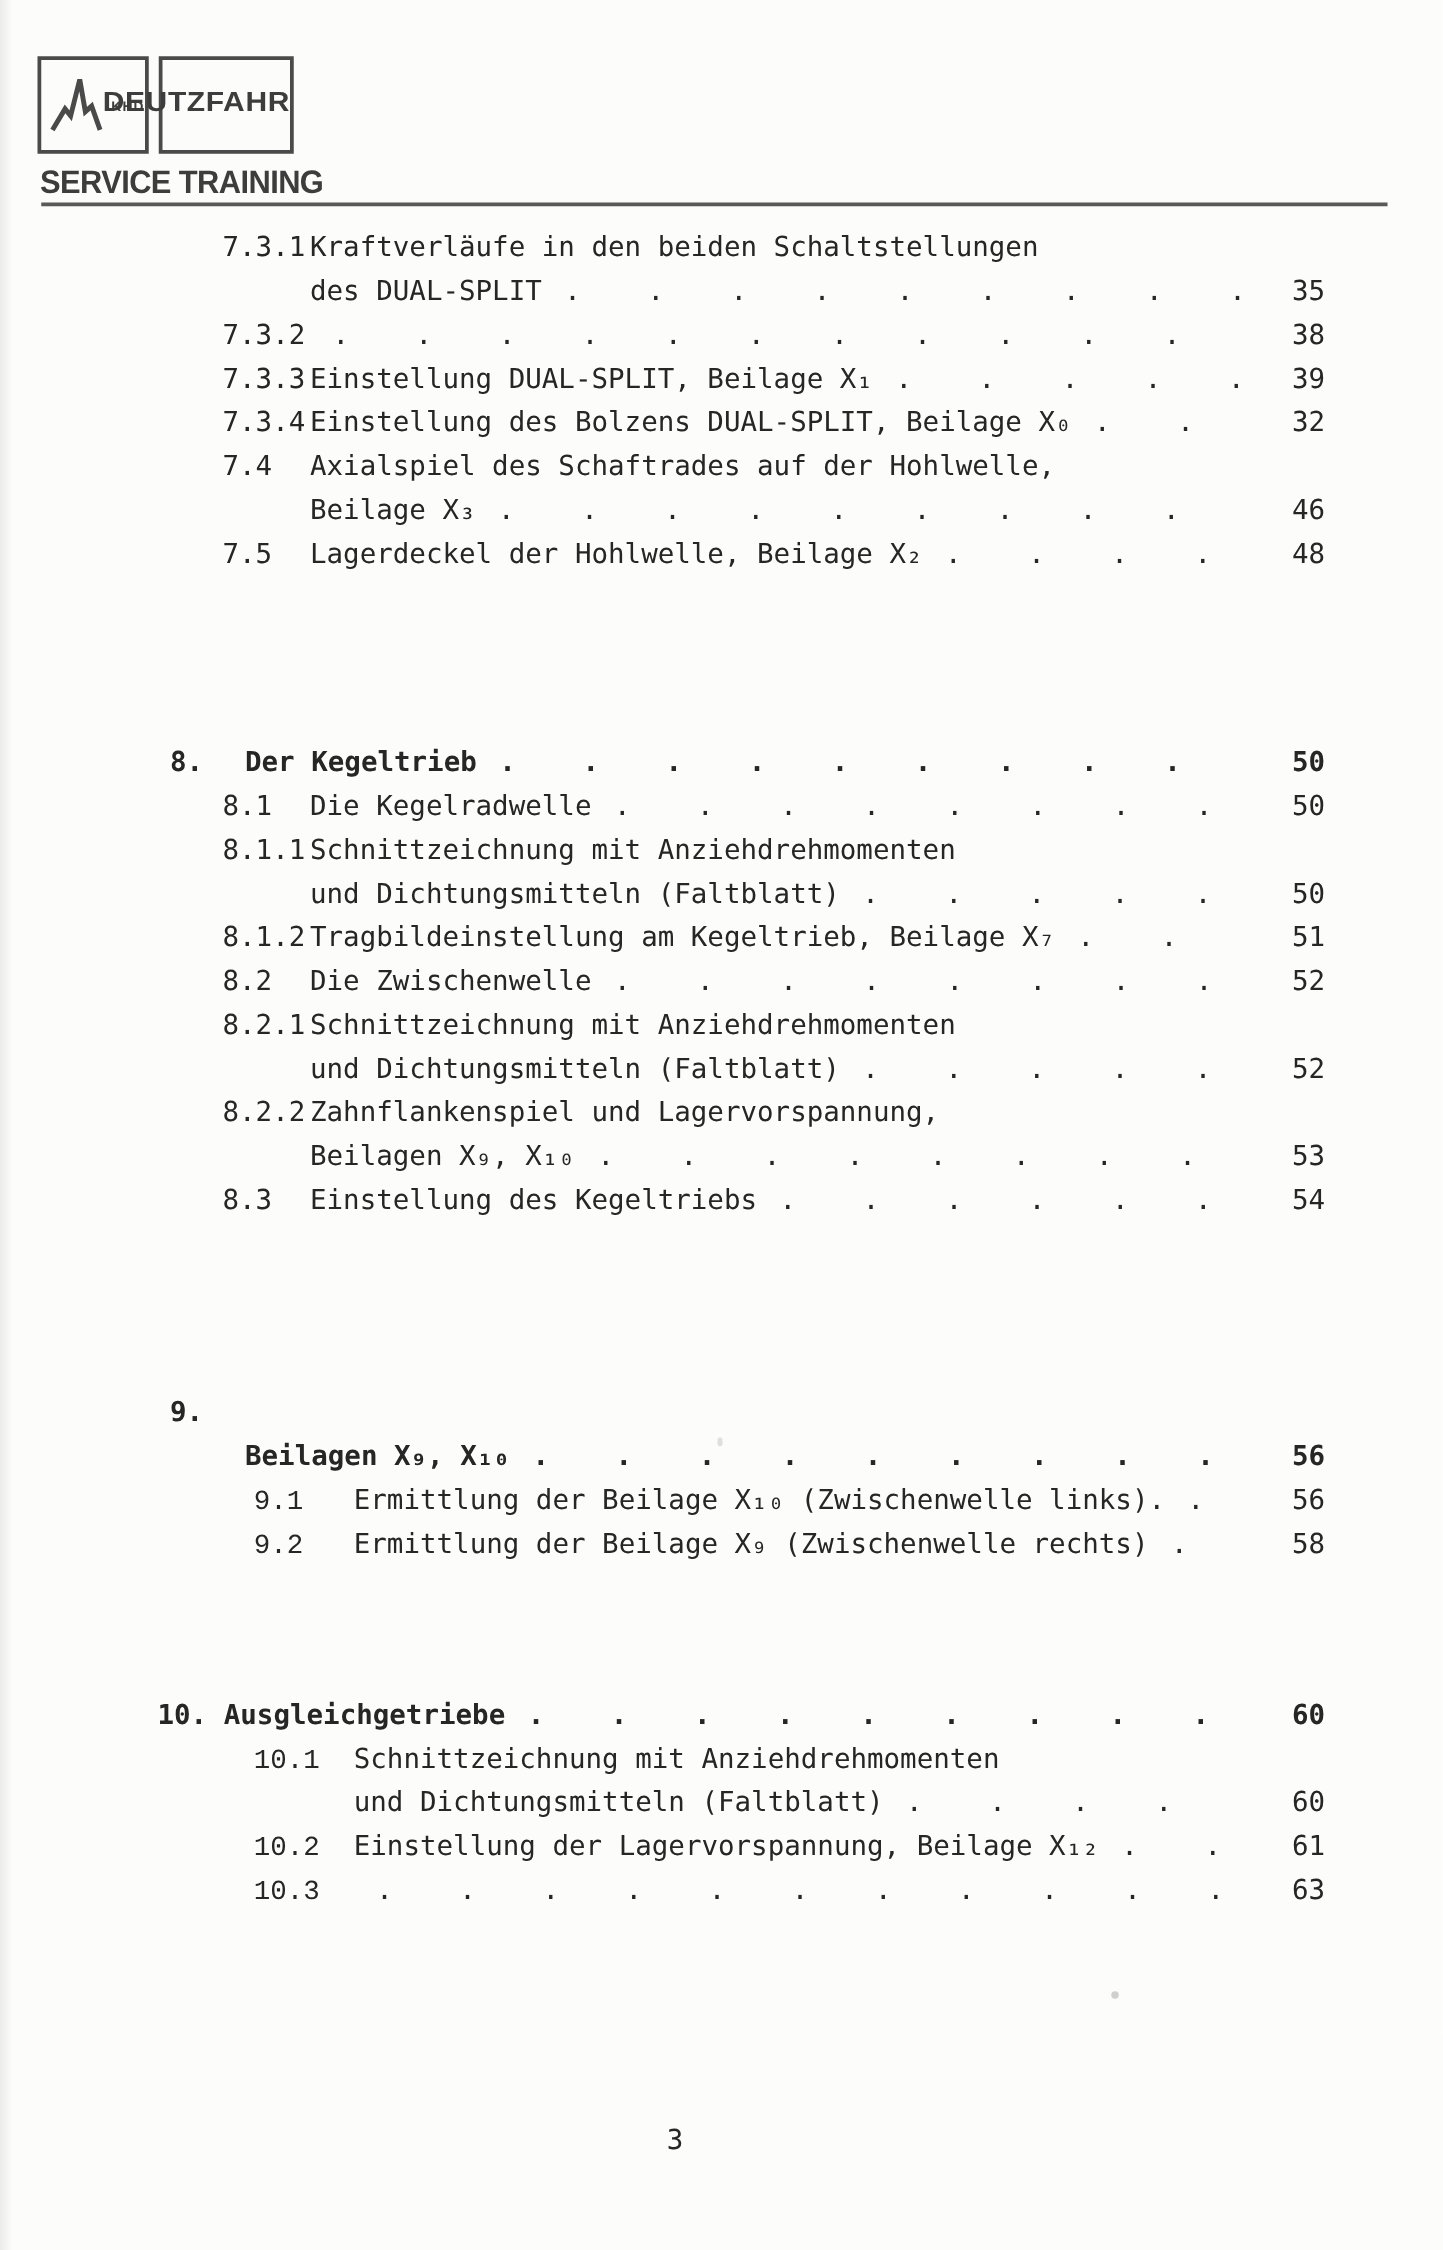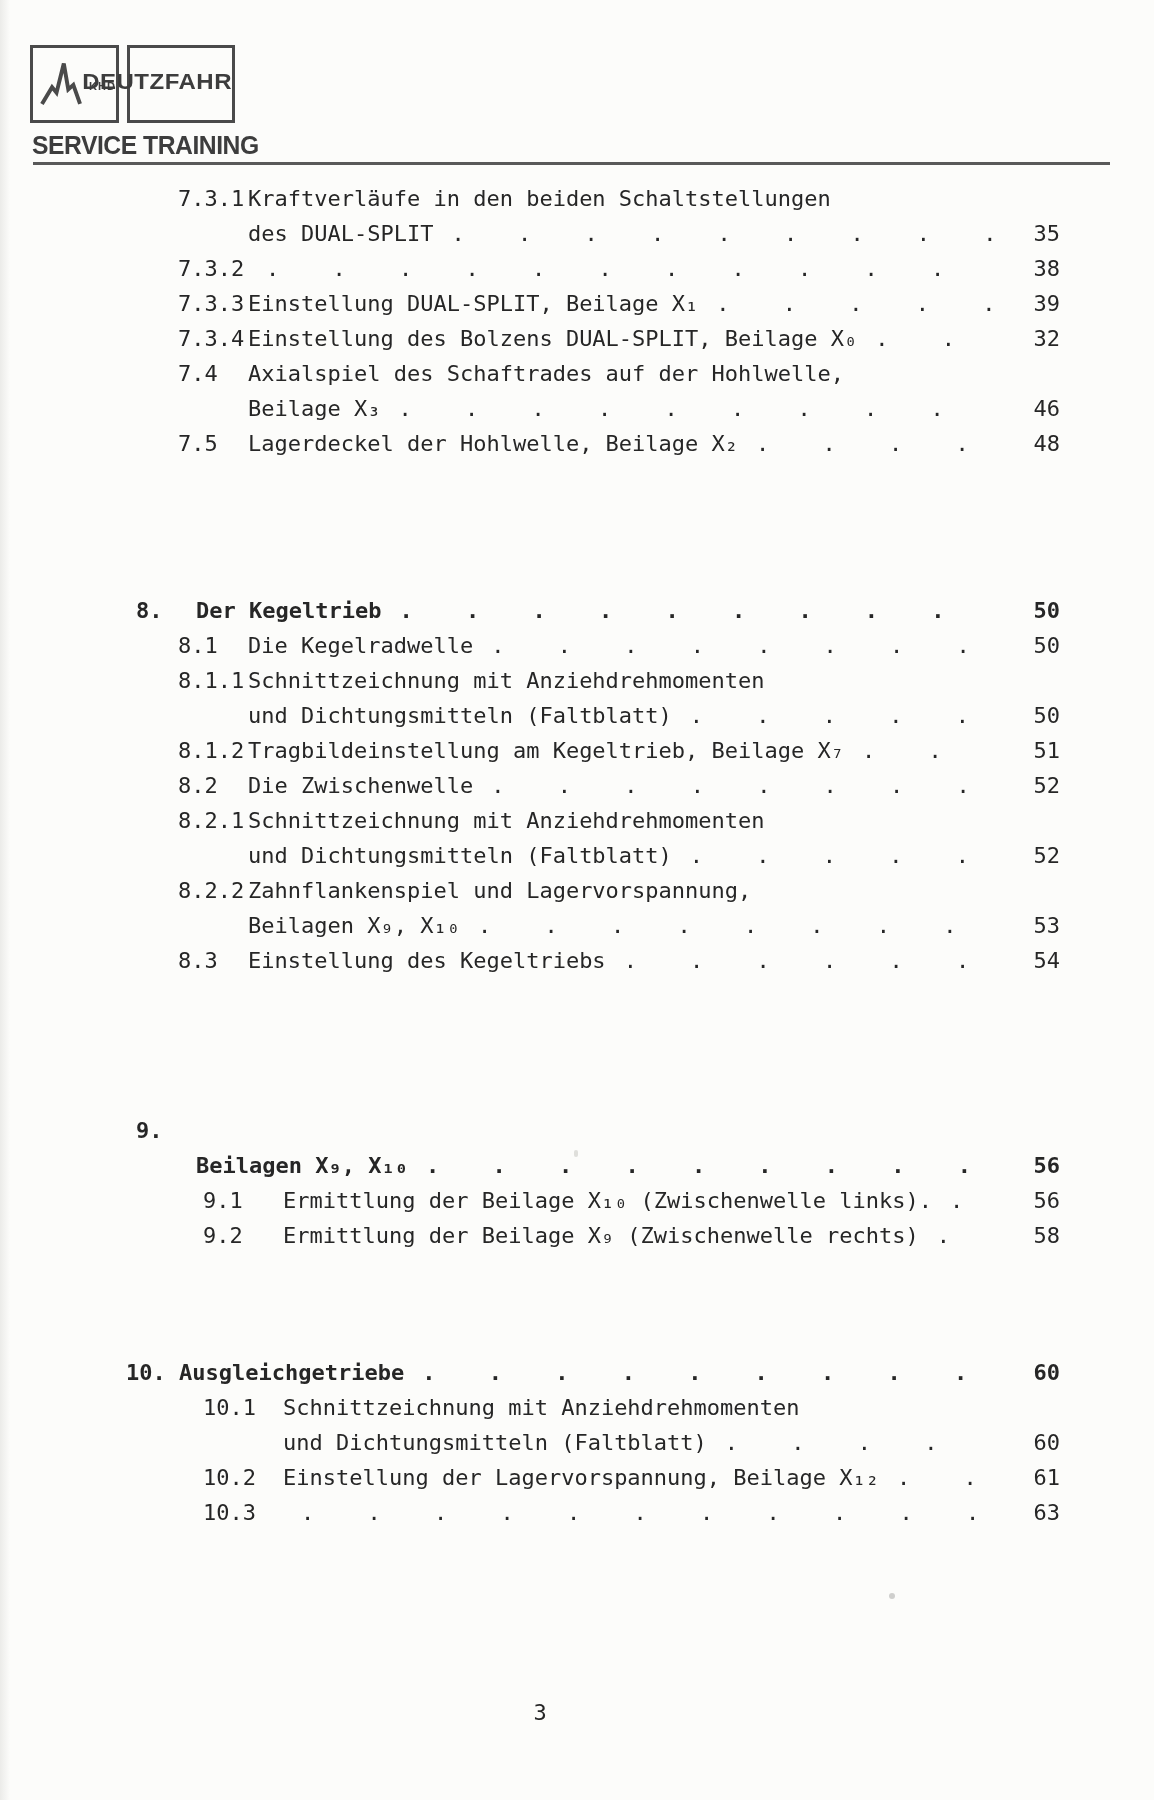--- a/index.html
+++ b/index.html
@@ -52,21 +52,21 @@
   .g-a{top:186px;}
   .g-b{top:598px;}
   .g-c{top:1118px;}
   .g-d{top:1360px;}
   .row{display:flex;align-items:baseline;height:35px;white-space:nowrap;}
   .row.h{font-weight:bold;}
   .num{flex:0 0 auto;}
   .n-sec{margin-left:88px;width:60px;}
   .n-sec10{margin-left:78px;width:53px;}
   .n-sub{margin-left:130px;width:70px;}
-  .n-sub9{margin-left:155px;width:80px;}
+  .n-sub9{margin-left:155px;width:80px;font-family:Liberation Mono, monospace;}
   .txt{flex:0 0 auto;}
   .dots{
     flex:1 1 auto;overflow:hidden;white-space:pre;
     margin-left:18px;margin-right:12px;
     word-spacing:40px;
   }
   .pg{flex:0 0 auto;width:52px;text-align:right;}
 
   
   .page-num{

